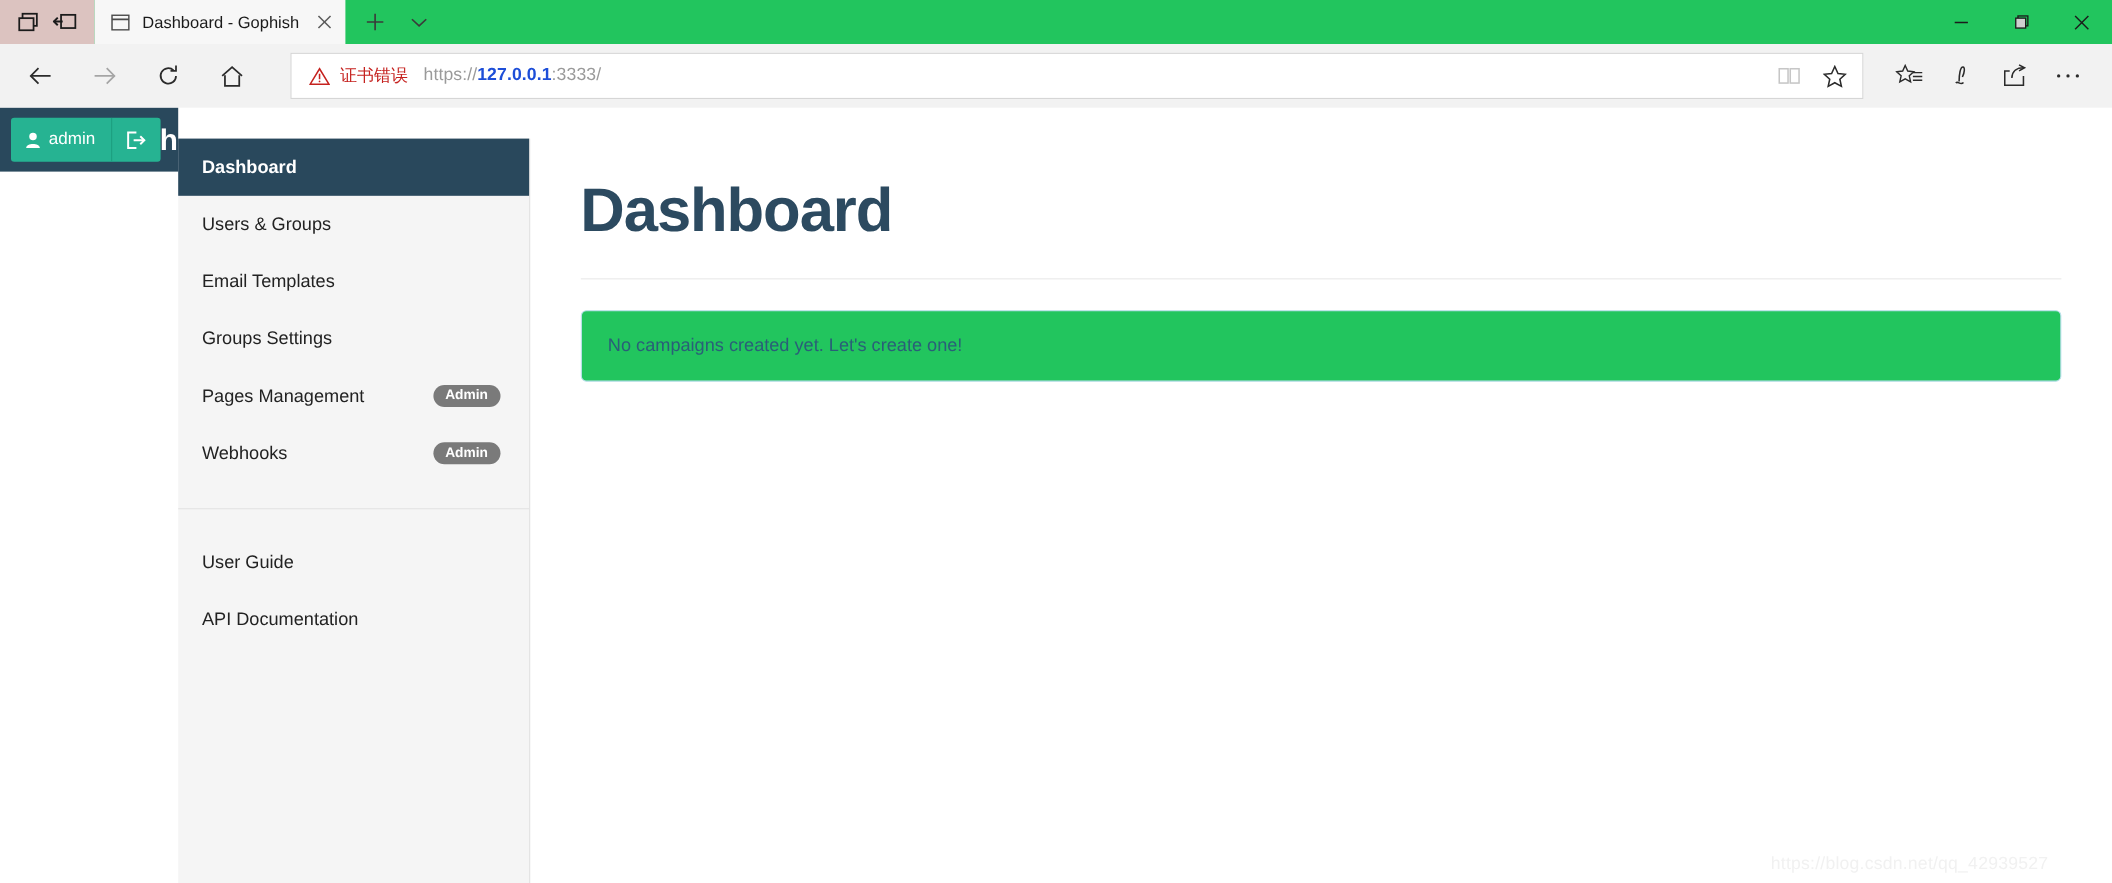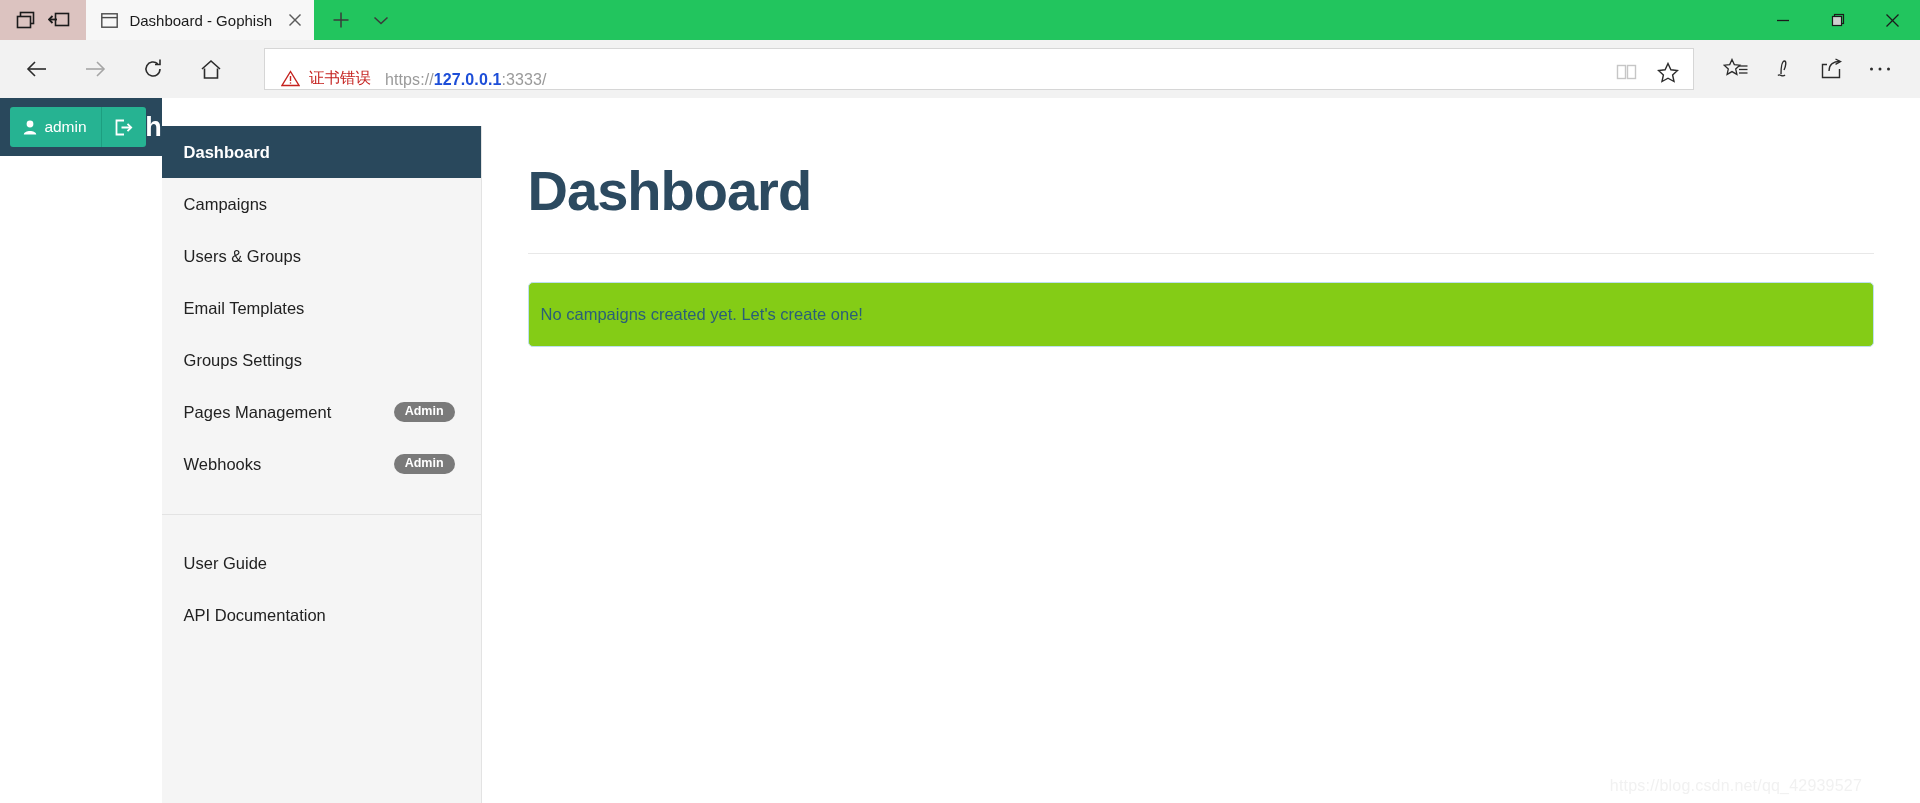--- a/index.html
+++ b/index.html
@@ -75,21 +75,21 @@
     border-radius: 2px;
   }
   .navbtn.disabled { opacity: .38; }
 
   .omnibox {
     flex: 1;
     height: 42px;
     background: #ffffff;
     border: 1px solid #d6d6d6;
     display: flex;
-    align-items: flex-end;
+    align-items: center;
     margin-left: 24px;
     margin-right: 18px;
     padding: 0 8px 0 16px;
     gap: 8px;
   }
   .cert-warn {
     display: flex; align-items: center; gap: 9px;
     color: #c5221f;
     font-size: 15.5px;
     white-space: nowrap;
@@ -190,24 +190,24 @@
     letter-spacing: -1px;
     line-height: 1.05;
     margin-top: 10px;
   }
   .title-rule {
     border: 0;
     border-top: 1px solid #e8e8e8;
     margin: 32px 0 28px 0;
   }
   .alert-info {
-    background: #84cc16;
+    background: #22c55e;
     border: 1px solid #bde0ee;
     border-radius: 5px;
-    padding: 22px 12px;
+    padding: 22px 24px;
     color: #2a5f78;
     font-size: 16.5px;
   }
 
   .watermark {
     position: absolute;
     right: 58px;
     bottom: 8px;
     font-size: 16px;
     color: #f1f1f1;
@@ -410,23 +410,20 @@
       </div>
     </div>
 
     <div class="gp-body">
 
       <nav class="gp-sidebar">
         <div class="nav-item active">
           <span>Dashboard</span>
         </div>
         <div class="nav-item">
-          <span>Campaigns</span>
-        </div>
-        <div class="nav-item">
           <span>Users &amp; Groups</span>
         </div>
         <div class="nav-item">
           <span>Email Templates</span>
         </div>
         <div class="nav-item">
           <span>Groups Settings</span>
         </div>
         <div class="nav-item">
           <span>Pages Management</span>

